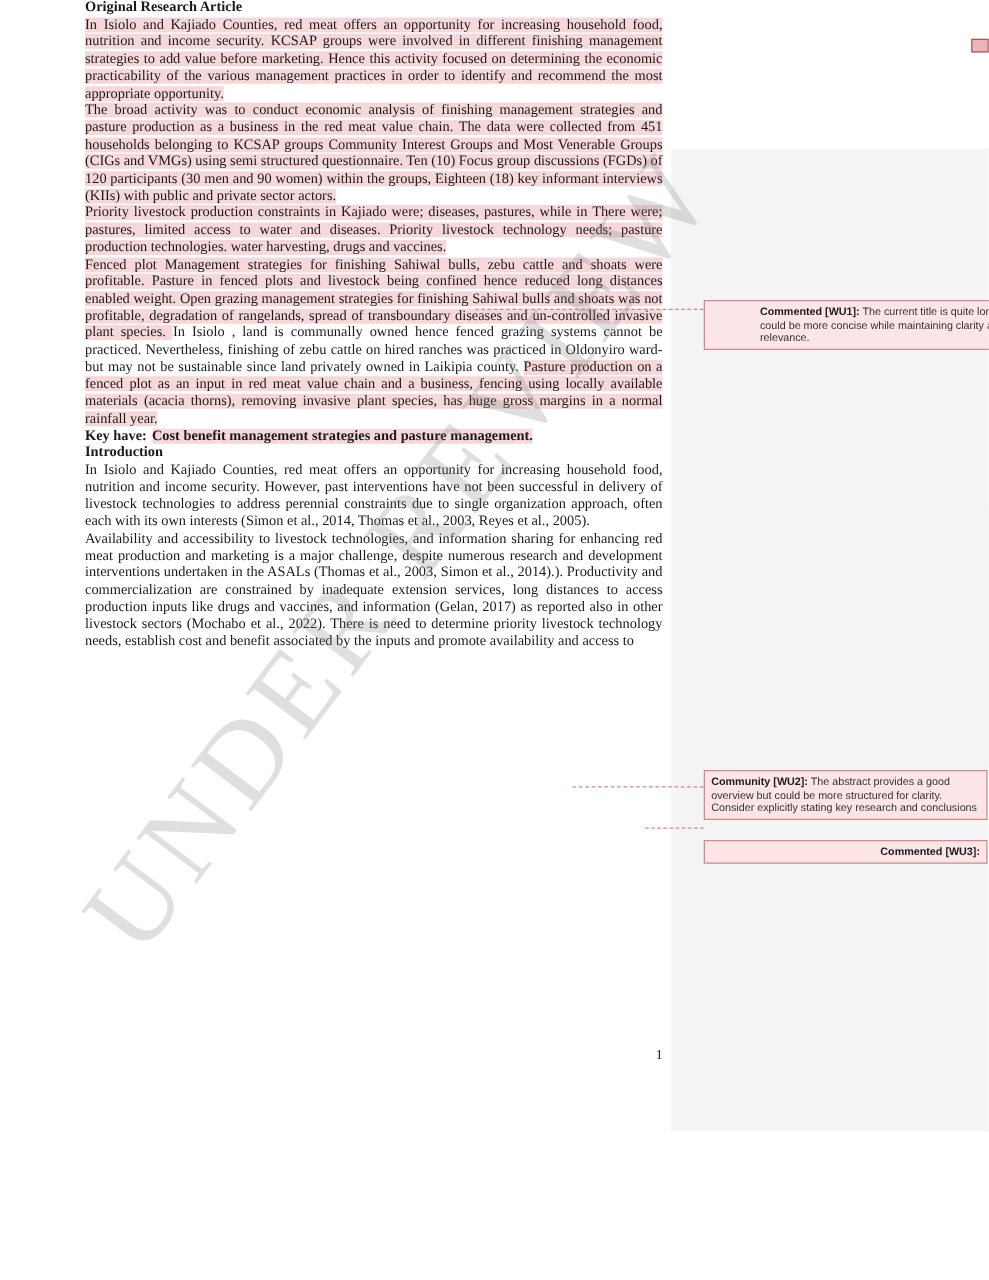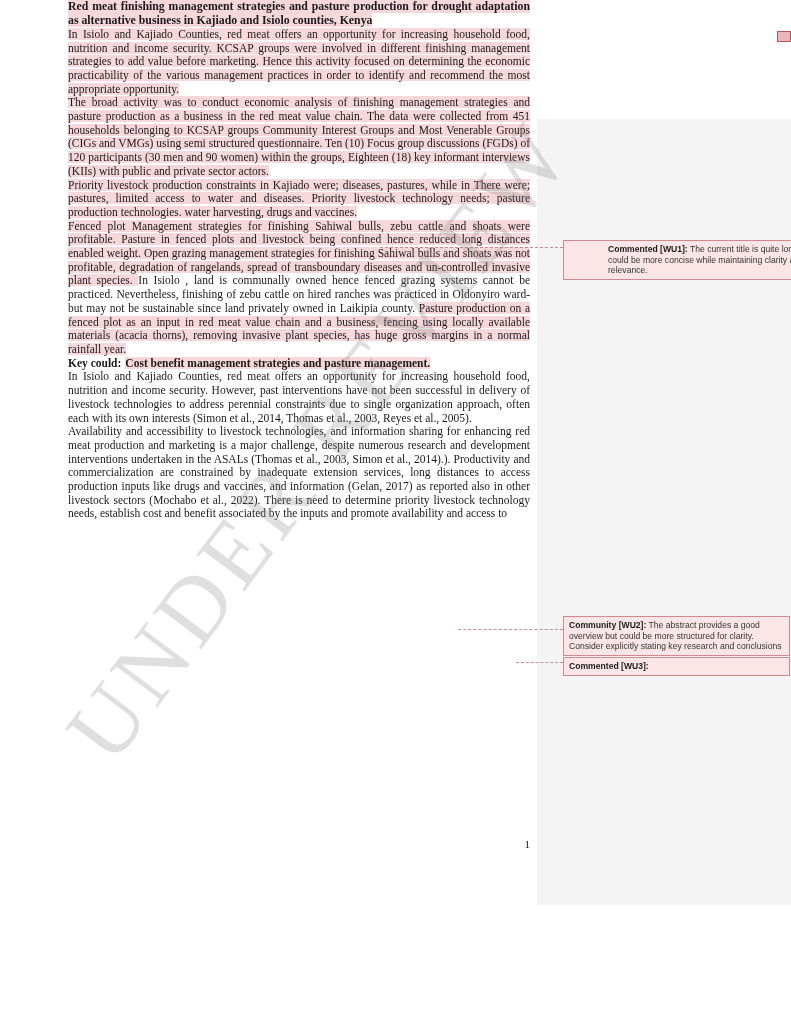--- a/index.html
+++ b/index.html
@@ -59,21 +59,21 @@
     padding: 3px 5px;
     font-family: "Liberation Sans", sans-serif;
     font-size: 8.6px;
     line-height: 10.6px;
     color: #333333;
     z-index: 6;
   }
   .comment-label { font-weight: bold; color: #1a1a1a; }
   .comment-1 { top: 240px; padding-left: 44px; }
   .comment-2 { top: 616px; }
-  .comment-3 { top: 657px; }
+  .comment-3 { top: 672px; text-align: right; }
   .connector {
     position: absolute;
     border-top: 1px dashed var(--comment-border, #c9858a);
     z-index: 4;
   }
   .connector-1 { left: 380px; top: 247px; width: 183px; }
   .connector-2 { left: 458px; top: 629px; width: 105px; }
   .connector-3 { left: 516px; top: 662px; width: 47px; }
   .comment-marker {
     position: absolute;
@@ -94,31 +94,32 @@
   }
 </style>
 </head>
 <body>
 
 <div class="markup-area"></div>
 
 <div class="watermark">UNDER REVIEW</div>
 
 <div class="content">
+  <p class="kicker para">Original Research Article</p>
 
-  <p class="title para"><span class="hl">Red meat finishing management strategies and pasture production for drought adaptation as alternative business in Kajiado and Isiolo counties, Kenya</span></p>
 
 
   <p class="para"><span class="hl">In Isiolo and Kajiado Counties, red meat offers an opportunity for increasing household food, nutrition and income security. KCSAP groups were involved in different finishing management strategies to add value before marketing. Hence this activity focused on determining the economic practicability of the various management practices in order to identify and recommend the most appropriate opportunity.</span></p>
   <p class="para"><span class="hl">The broad activity was to conduct economic analysis of finishing management strategies and pasture production as a business in the red meat value chain. The data were collected from 451 households belonging to KCSAP groups Community Interest Groups and Most Venerable Groups (CIGs and VMGs) using semi structured questionnaire. Ten (10) Focus group discussions (FGDs) of 120 participants (30 men and 90 women) within the groups, Eighteen (18) key informant interviews (KIIs) with public and private sector actors.</span></p>
   <p class="para"><span class="hl">Priority livestock production constraints in Kajiado were; diseases, pastures, while in There were; pastures, limited access to water and diseases. Priority livestock technology needs; pasture production technologies. water harvesting, drugs and vaccines.</span></p>
   <p class="para"><span class="hl">Fenced plot Management strategies for finishing Sahiwal bulls, zebu cattle and shoats were profitable. Pasture in fenced plots and livestock being confined hence reduced long distances enabled weight. Open grazing management strategies for finishing Sahiwal bulls and shoats was not profitable, degradation of rangelands, spread of transboundary diseases and un-controlled invasive plant species. </span><span> In Isiolo , land is communally owned hence fenced grazing systems cannot be practiced.  Nevertheless, finishing of zebu cattle on hired ranches was practiced in Oldonyiro ward-but may not be sustainable since land privately owned in Laikipia county. </span><span class="hl">Pasture production on a fenced plot as an input in red meat value chain and a business, fencing using locally available materials (acacia thorns), removing  invasive plant species, has huge gross margins in a normal rainfall year.</span></p>
 
-  <p class="para kw"><span class="kw-label">Key could:</span><span class="hl">Cost benefit management strategies and pasture management.</span></p>
+  <p class="para kw"><span class="kw-label">Key have:</span><span class="hl">Cost benefit management strategies and pasture management.</span></p>
 
+  <p class="h-intro para">Introduction</p>
 
   <p class="para">In Isiolo and Kajiado Counties, red meat offers an opportunity for increasing household food, nutrition and income security. However, past interventions have not been successful in delivery of livestock technologies to address perennial constraints due to single organization approach, often each with its own interests (Simon et al., 2014, Thomas et al., 2003, Reyes et al., 2005).</p>
   <p class="para">Availability and accessibility to livestock technologies, and information sharing for enhancing red meat production and marketing is a major challenge, despite numerous research and development interventions undertaken in the ASALs (Thomas et al., 2003, Simon et al., 2014).). Productivity and commercialization are constrained by inadequate extension services, long distances to access production inputs like drugs and vaccines, and information (Gelan, 2017) as reported also in other livestock sectors (Mochabo et al., 2022). There is need to determine priority livestock technology needs, establish cost and benefit associated by the inputs and promote availability and access to</p>
 </div>
 
 <div class="connector connector-1"></div>
 <div class="connector connector-2"></div>
 <div class="connector connector-3"></div>
 
 <div class="comment comment-1"><span class="comment-label">Commented [WU1]:</span> <span>The current title is quite long and could be more concise while maintaining clarity and relevance.</span></div>

